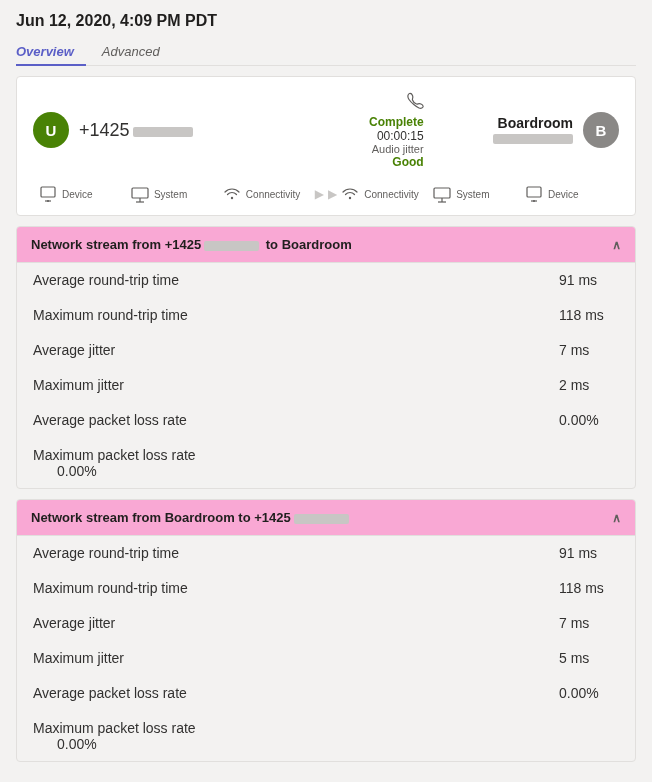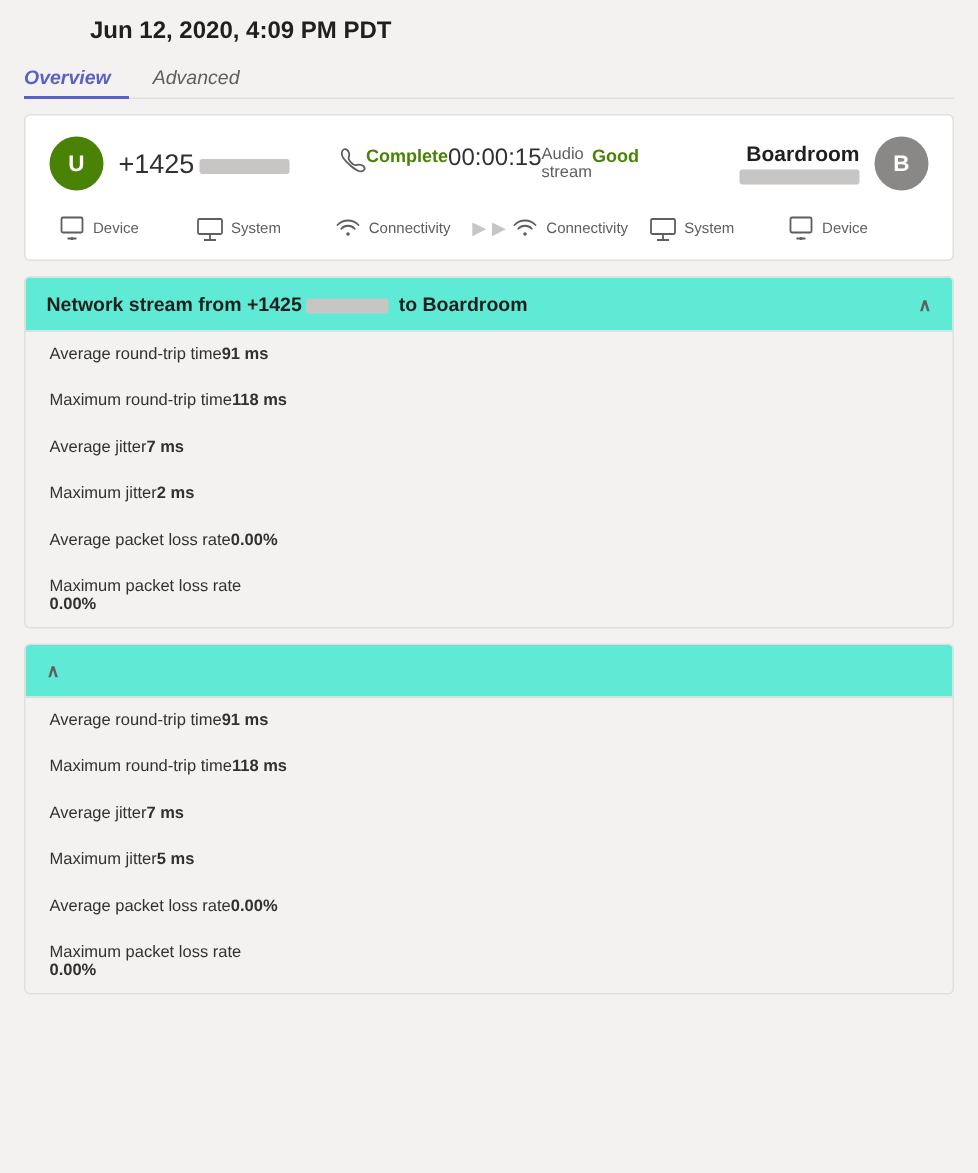--- a/index.html
+++ b/index.html
@@ -15,21 +15,20 @@
       width: 652px;
       min-height: 782px;
       background: #f3f2f1;
       padding: 12px 16px 16px 16px;
     }
     .page-title {
       font-size: 16px;
       font-weight: 600;
       color: #201f1e;
       margin-bottom: 8px;
-      margin-left: 44px;
     }
     .tabs {
       display: flex;
       gap: 0;
       border-bottom: 1px solid #e1dfdd;
       margin-bottom: 10px;
     }
     .tab {
       padding: 6px 12px 6px 0;
       font-size: 13px;
@@ -100,37 +99,37 @@
     .redacted {
       display: inline-block;
       background: #c8c6c4;
       border-radius: 2px;
       height: 10px;
       vertical-align: middle;
     }
     .call-center {
       flex: 1;
       display: flex;
-      flex-direction: row;
-      align-items: flex-start;
+      flex-direction: column;
+      align-items: flex-end;
       justify-content: center;
     }
     .call-icon {
       font-size: 16px;
       color: #605e5c;
       margin-bottom: 2px;
     }
     .call-status {
       color: #498205;
       font-size: 12px;
       font-weight: 600;
     }
     .call-duration {
       color: #323130;
-      font-size: 16px;
+      font-size: 12px;
     }
     .audio-quality-label {
       color: #605e5c;
       font-size: 11px;
     }
     .audio-quality-value {
       color: #498205;
       font-size: 12px;
       font-weight: 600;
     }
@@ -186,45 +185,47 @@
       font-size: 12px;
       padding: 0 2px;
       flex-shrink: 0;
     }
     .chevron-icon {
       font-size: 12px;
       color: #605e5c;
     }
     .data-row {
       display: flex;
+      justify-content: space-between;
       padding: 9px 16px;
       border-bottom: 1px solid #f3f2f1;
-      font-size: 11px;
+      font-size: 14px;
     }
     .data-row:last-child {
       border-bottom: none;
       flex-direction: column;
     }
     .data-label {
       color: #323130;
     }
     .data-value {
       color: #323130;
-      font-weight: 700;
+      font-weight: 400;
       min-width: 60px;
       text-align: left;
+      margin-left: 24px;
     }
     .section-wrapper {
       margin-bottom: 10px;
       border-radius: 4px;
       overflow: hidden;
       border: 1px solid #e1dfdd;
     }
     .section-header-row {
-      background: #5eead4;
+      background: #f9a8d4;
       padding: 10px 14px;
       display: flex;
       align-items: center;
       justify-content: space-between;
       font-weight: 600;
       font-size: 13px;
       color: #201f1e;
       cursor: pointer;
       border-bottom: 1px solid #e1dfdd;
     }
@@ -259,21 +260,21 @@
       </div>
 
       <div class="call-center">
         <div class="call-icon">
           <svg width="18" height="18" viewBox="0 0 18 18" fill="none" xmlns="http://www.w3.org/2000/svg">
             <path d="M3.5 2.5C3.5 2.5 5.5 2 6.5 4.5C7.5 7 6 7.5 6.5 9C7 10.5 9 12.5 10.5 13C12 13.5 12.5 12 15 13C17.5 14 17 16 17 16C17 16 15.5 18 13 17C10.5 16 5 11.5 3 8.5C1 5.5 2 3 3.5 2.5Z" stroke="#605e5c" stroke-width="1.2" fill="none"></path>
           </svg>
         </div>
         <div class="call-status">Complete</div>
         <div class="call-duration">00:00:15</div>
-        <div class="audio-quality-label">Audio stream</div>
+        <div class="audio-quality-label">Audio jitter</div>
         <div class="audio-quality-value">Good</div>
       </div>
 
       <div class="participant-right">
         <div style="text-align:right;">
           <div class="participant-name">Boardroom</div>
           <div><span class="redacted" style="width:80px;"></span></div>
         </div>
         <div class="avatar avatar-gray">
           <span>B</span>
@@ -375,20 +376,23 @@
     </div>
         <div class="data-row">
       <span class="data-label">Maximum packet loss rate</span>
       <span class="data-value">0.00%</span>
     </div>
       </div>
   </div>
 
   <div class="section-wrapper">
     <div class="section-header-row">
+      <span style="font-size:13px;font-weight:600;">
+        Network stream from Boardroom to +1425<span class="redacted" style="width:55px;display:inline-block;margin:0 3px;vertical-align:middle;"></span>
+      </span>
       <span class="chevron-icon">∧</span>
     </div>
     <div id="stream2-rows">
         <div class="data-row">
       <span class="data-label">Average round-trip time</span>
       <span class="data-value">91 ms</span>
     </div>
         <div class="data-row">
       <span class="data-label">Maximum round-trip time</span>
       <span class="data-value">118 ms</span>

